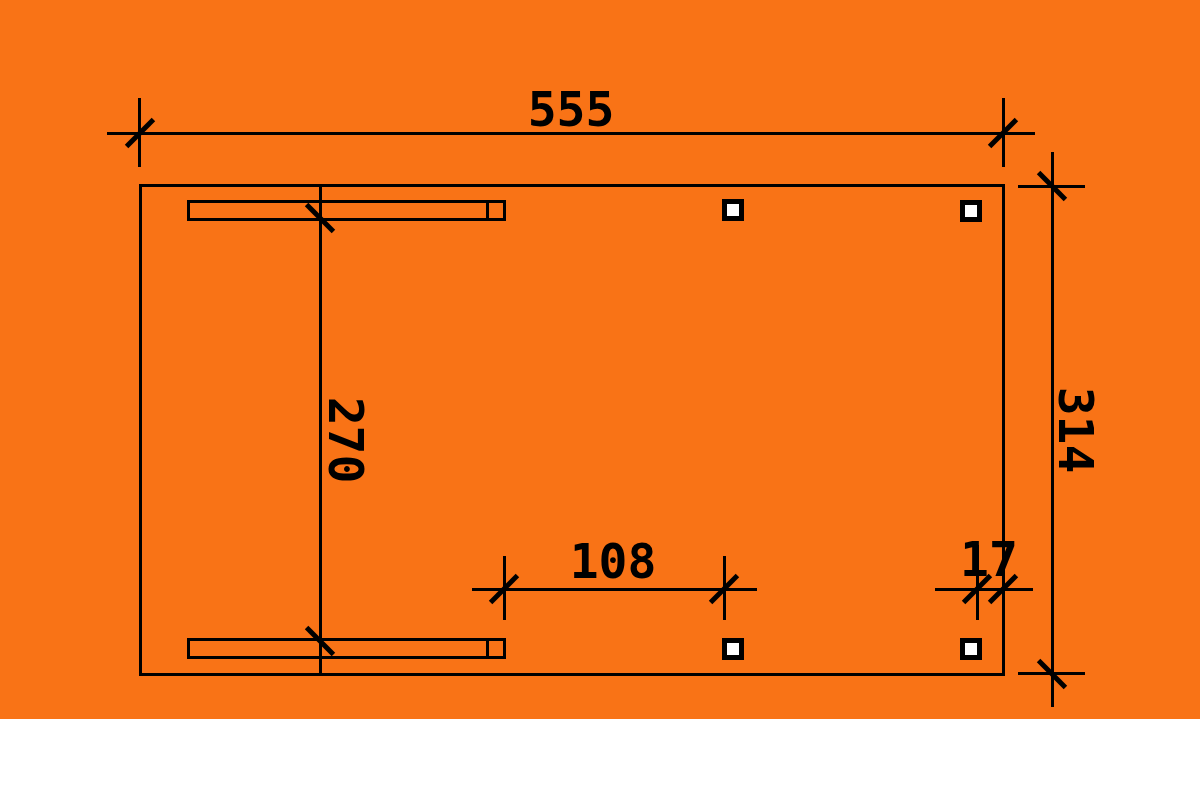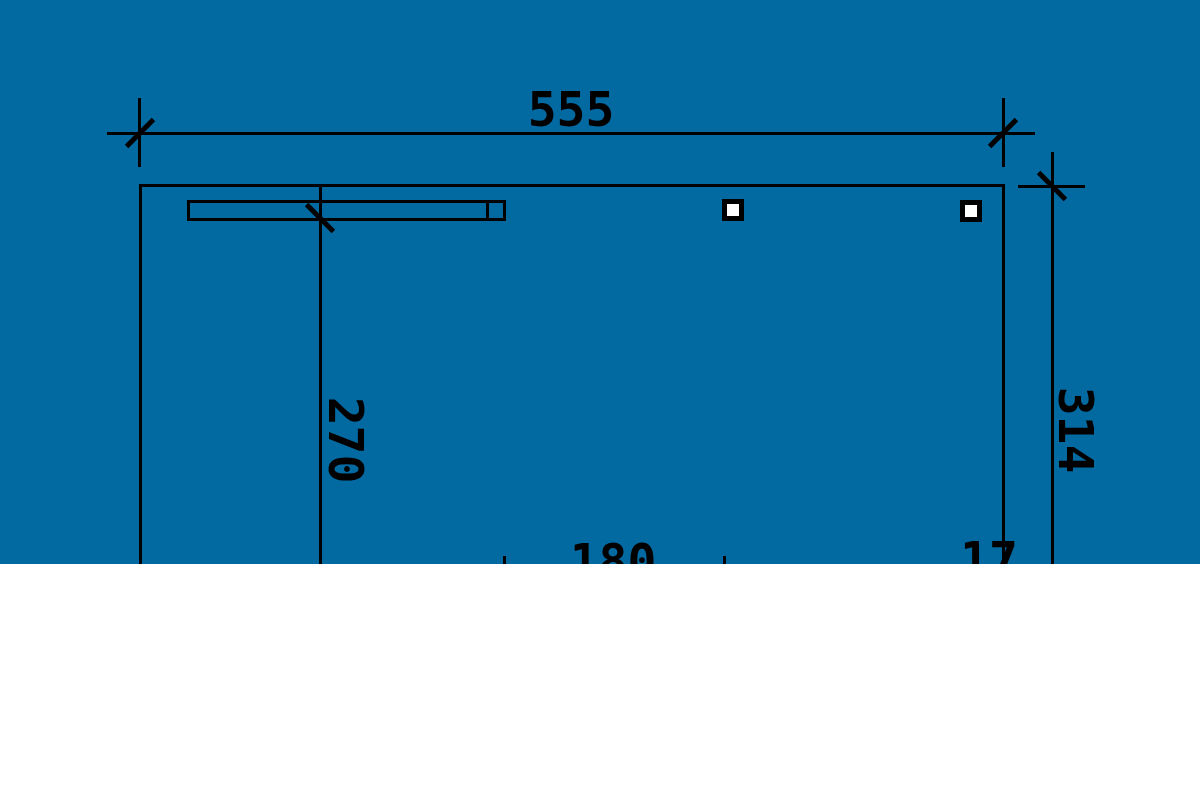--- a/index.html
+++ b/index.html
@@ -3,22 +3,22 @@
 <meta charset="utf-8">
 <style>
   html, body {
     margin: 0;
     padding: 0;
     background: #ffffff;
   }
   .canvas {
     position: relative;
     width: 1200px;
-    height: 564px;
-    background: #0369a1;
+    height: 719px;
+    background: #f97316;
     overflow: hidden;
     font-family: "DejaVu Sans Mono", monospace;
   }
   .ln {
     position: absolute;
     background: #000000;
   }
   .rect {
     position: absolute;
     box-sizing: border-box;
@@ -96,21 +96,21 @@
     <div class="slash bwd" style="left:320px; top:641px;"></div>
     <div class="dimtext vert" style="left:346px; top:440px;">270</div>
   </div>
 
   <div>
     <div class="ln" style="left:472px; top:588px; width:285px; height:3px;"></div>
     <div class="ln" style="left:503px; top:556px; width:3px; height:64px;"></div>
     <div class="ln" style="left:723px; top:556px; width:3px; height:64px;"></div>
     <div class="slash fwd" style="left:504px; top:589px;"></div>
     <div class="slash fwd" style="left:724px; top:589px;"></div>
-    <div class="dimtext" style="left:613px; top:561px;">180</div>
+    <div class="dimtext" style="left:613px; top:561px;">108</div>
   </div>
 
   <div>
     <div class="ln" style="left:935px; top:588px; width:98px; height:3px;"></div>
     <div class="ln" style="left:976px; top:545px; width:3px; height:75px;"></div>
     <div class="slash fwd" style="left:977px; top:589px;"></div>
     <div class="slash fwd" style="left:1003px; top:589px;"></div>
     <div class="dimtext" style="left:989px; top:559px;">17</div>
   </div>
 

